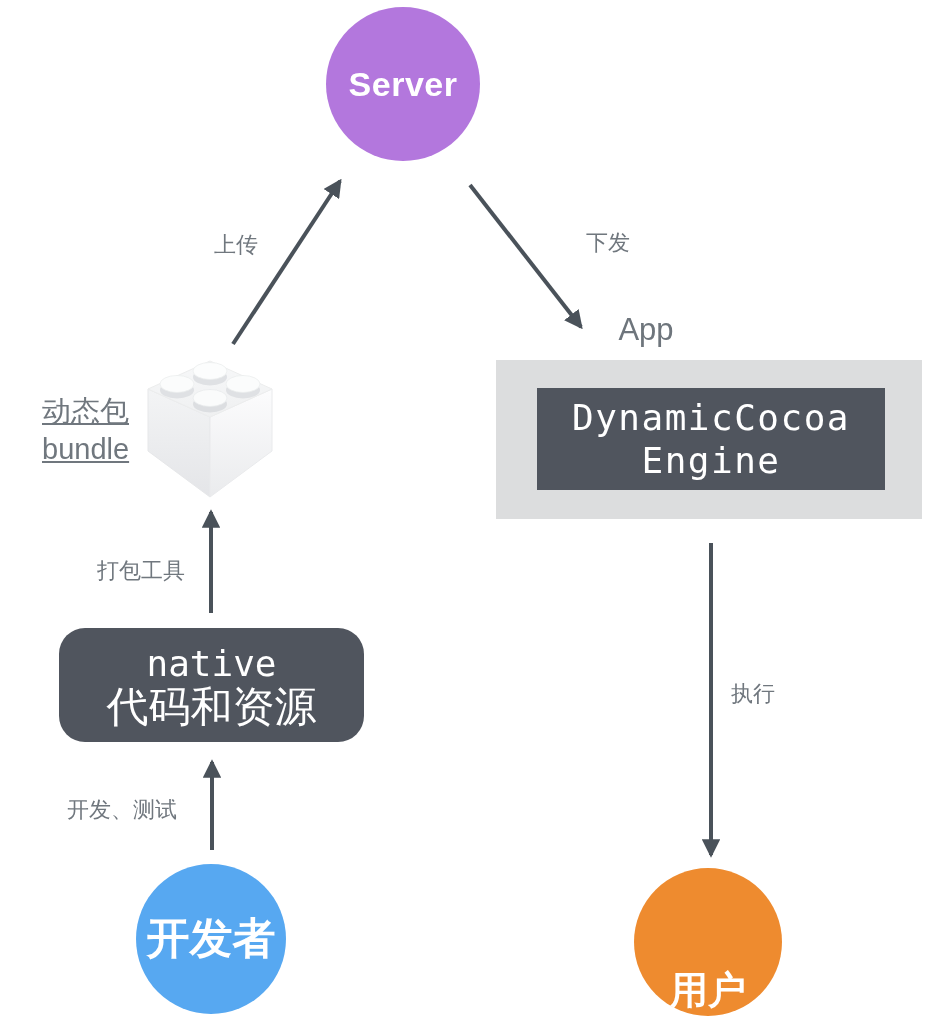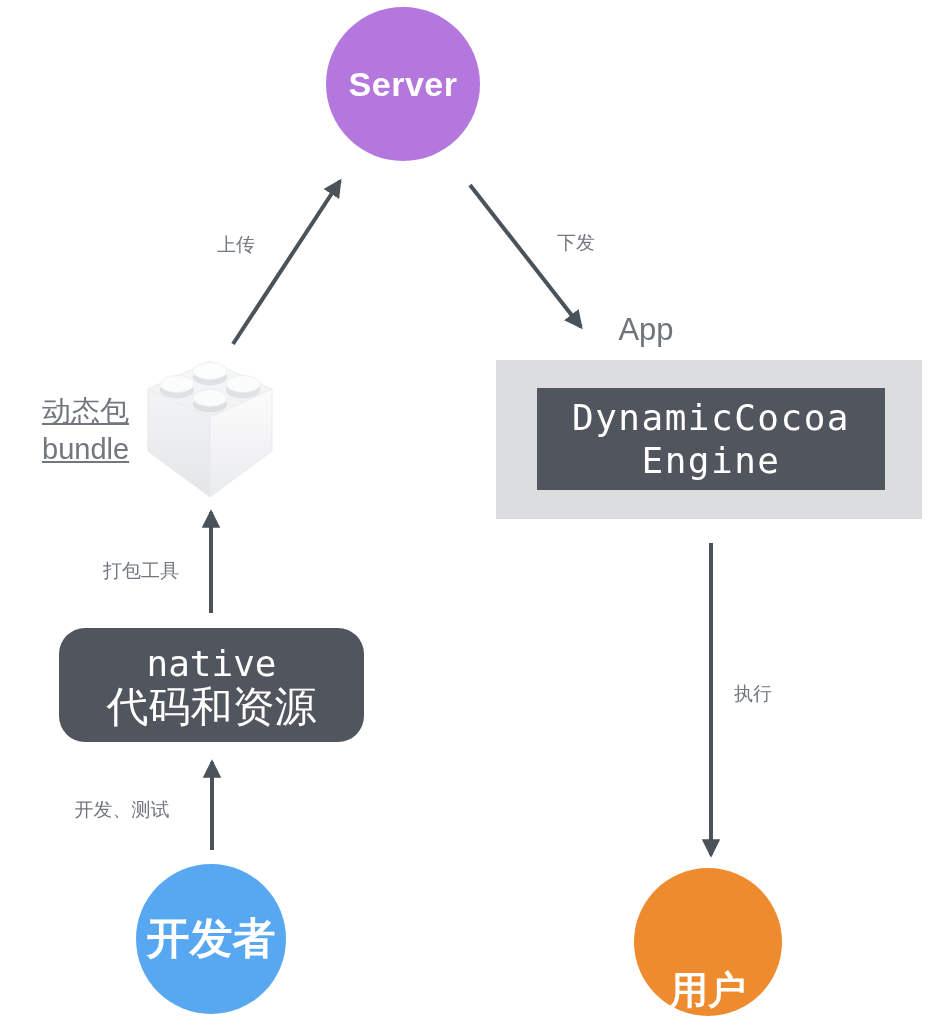--- a/index.html
+++ b/index.html
@@ -32,21 +32,21 @@
   .native-box{
     position:absolute;left:59px;top:628px;width:305px;height:114px;
     display:flex;flex-direction:column;align-items:center;justify-content:center;
     color:#ffffff;line-height:43px;border-radius:26px;
   }
   .native-box .mono-line{font-family:"DejaVu Sans Mono","Liberation Mono",monospace;font-size:36px;}
   .native-box .cjk-line{font-size:42px;}
 
   .edge-label{
     position:absolute;transform:translate(-50%,-50%);
-    color:#70777e;font-size:19px;white-space:nowrap;
+    color:#70777e;font-size:22px;white-space:nowrap;
   }
   .app-label{font-size:31px;color:#6e757c;}
   .bundle-label{
     position:absolute;left:42px;top:392px;
     color:#70777e;font-size:29px;line-height:38px;white-space:nowrap;text-decoration:underline;
   }
   .brick{position:absolute;left:136px;top:352px;width:146px;height:156px;}
 </style>
 </head>
 <body>
@@ -64,21 +64,21 @@
     <path class="edge" d="M211,613 L211,512" marker-end="url(#ah)"></path>
     <path class="edge" d="M212,850 L212,762" marker-end="url(#ah)"></path>
     <path class="edge" d="M711,543 L711,855" marker-end="url(#ah)"></path>
   </svg>
 
   <div class="circle circle-server" style="background-color: rgb(179, 119, 221);">
     <span>Server</span>
   </div>
 
   <div class="edge-label" style="left:236px;top:245px;">上传</div>
-  <div class="edge-label" style="left:576px;top:243px;">下发</div>
+  <div class="edge-label" style="left:608px;top:243px;">下发</div>
 
   <div class="edge-label app-label" style="left:639px;top:330px;margin-left:7px;">App</div>
   <div class="app-panel" style="background-color: rgb(220, 221, 222);"></div>
   <div class="engine-box" style="background-color: rgb(80, 85, 94);">
     <span>DynamicCocoa</span>
     <span>Engine</span>
   </div>
 
   <div class="bundle-label">
     <div>动态包</div>

